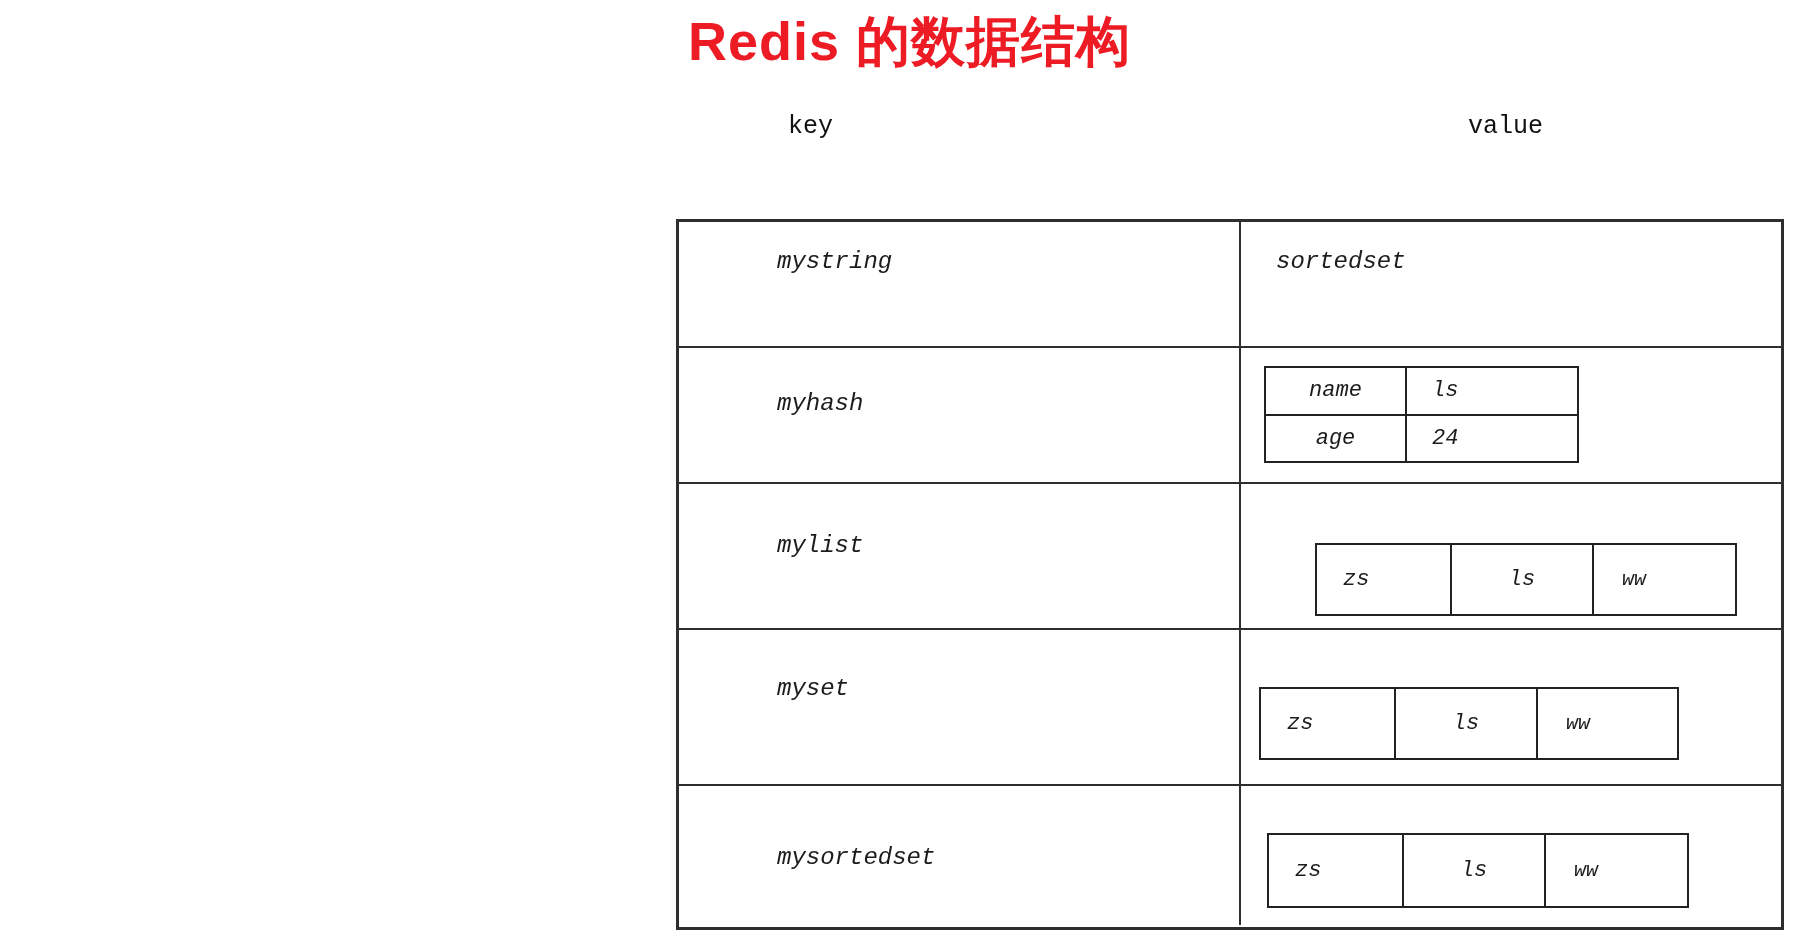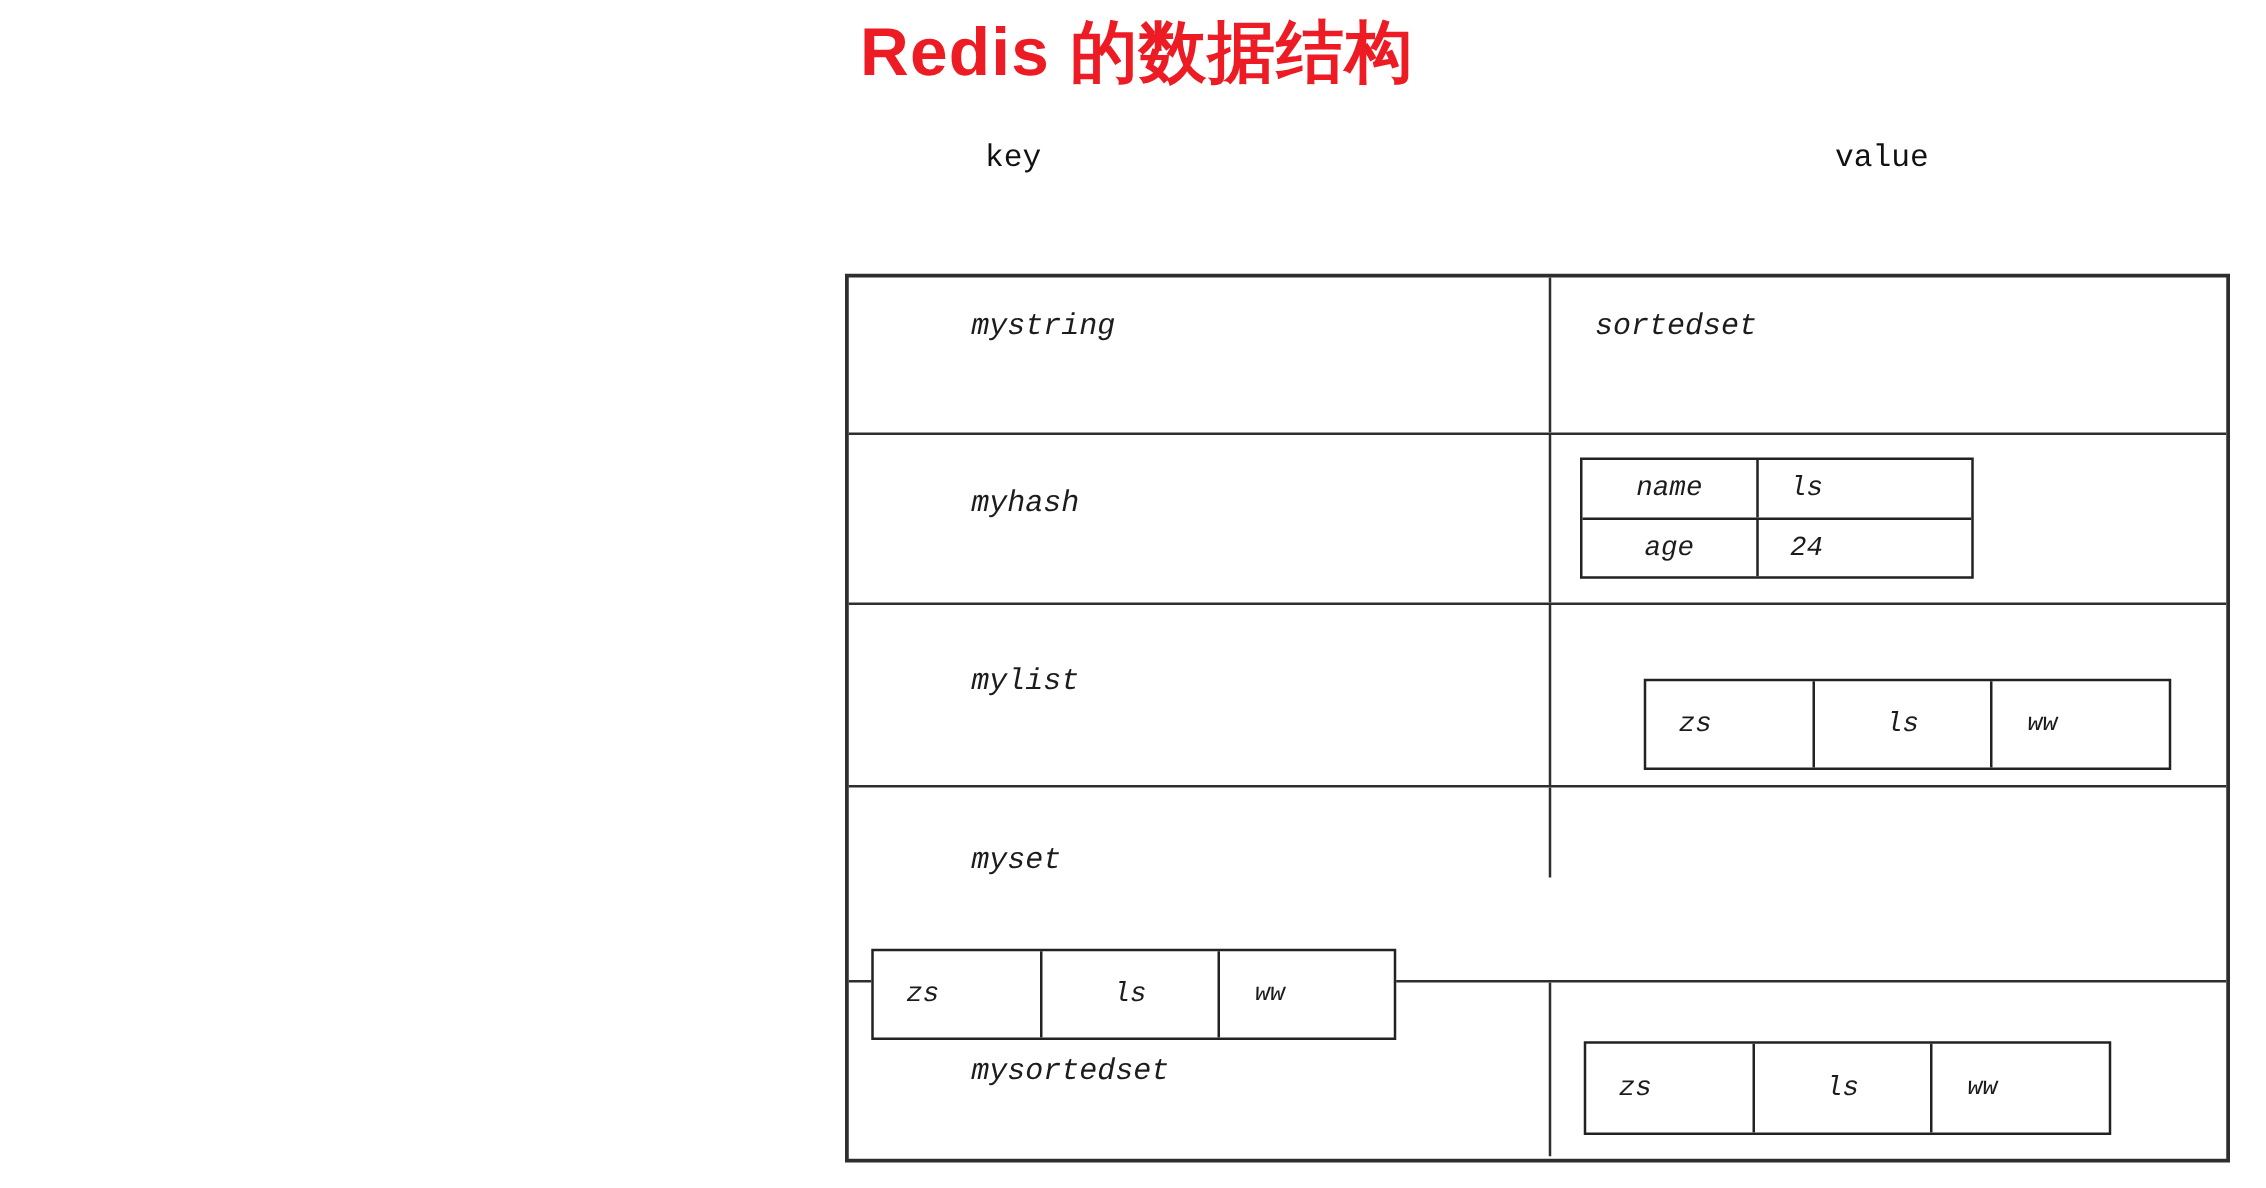--- a/index.html
+++ b/index.html
@@ -54,21 +54,21 @@
   .trow {
     display: flex;
     box-sizing: border-box;
     flex: 0 0 auto;
     font-style: italic;
   }
   .trow + .trow { border-top: 2px solid #2e2e2e; }
   .trow.r1 { height: 124px; }
   .trow.r2 { height: 136px; }
   .trow.r3 { height: 146px; gap: 46px; }
-  .trow.r4 { height: 156px; flex-direction: column; }
+  .trow.r4 { height: 156px; }
   .trow.r5 { height: 141px; }
 
   .key-cell {
     width: 562px;
     box-sizing: border-box;
     border-right: 2px solid #2e2e2e;
     font-size: 24px;
     padding-left: 98px;
   }
   .val-cell {

